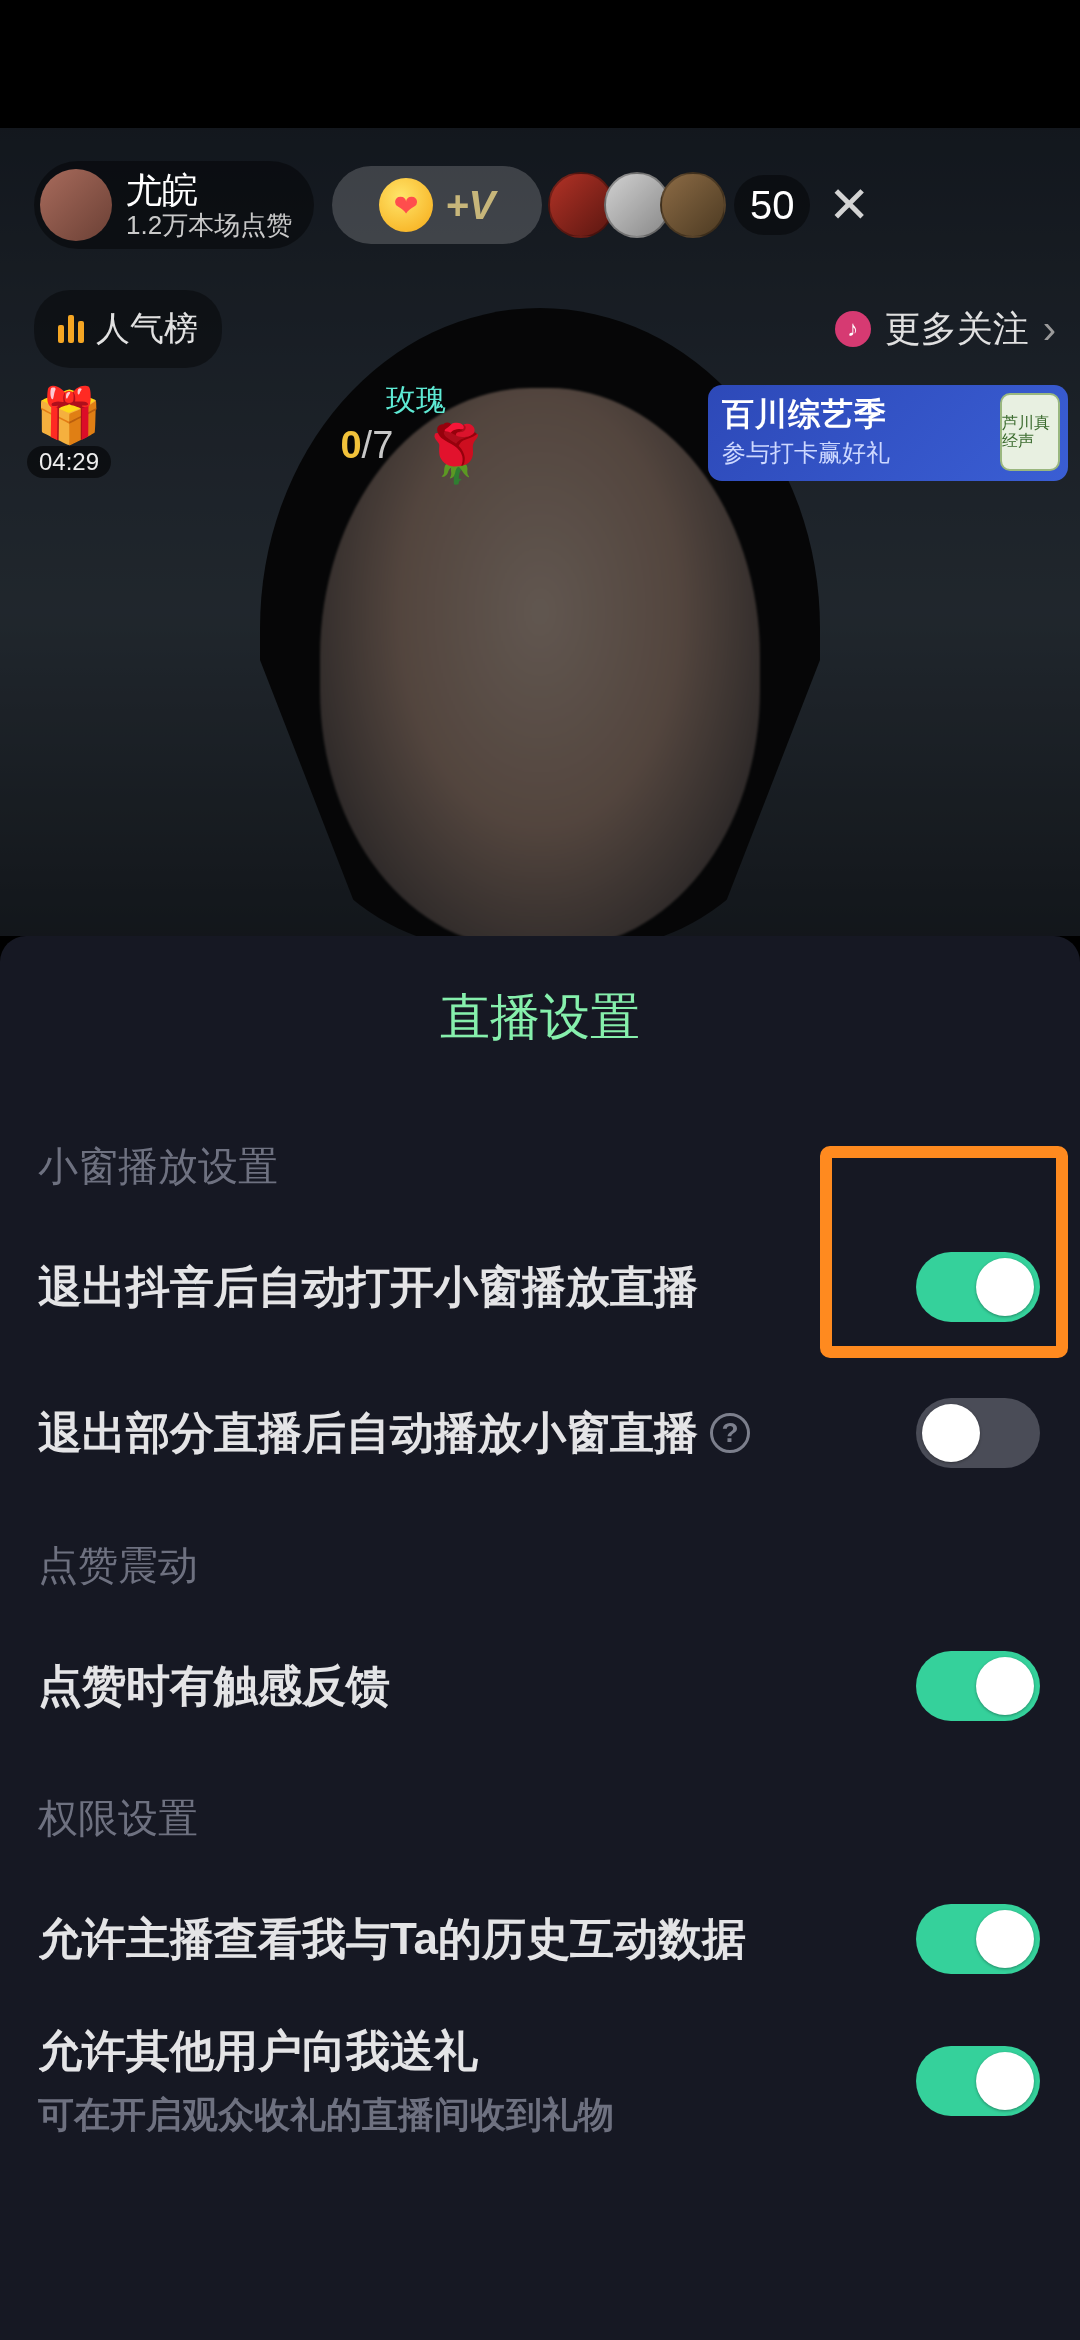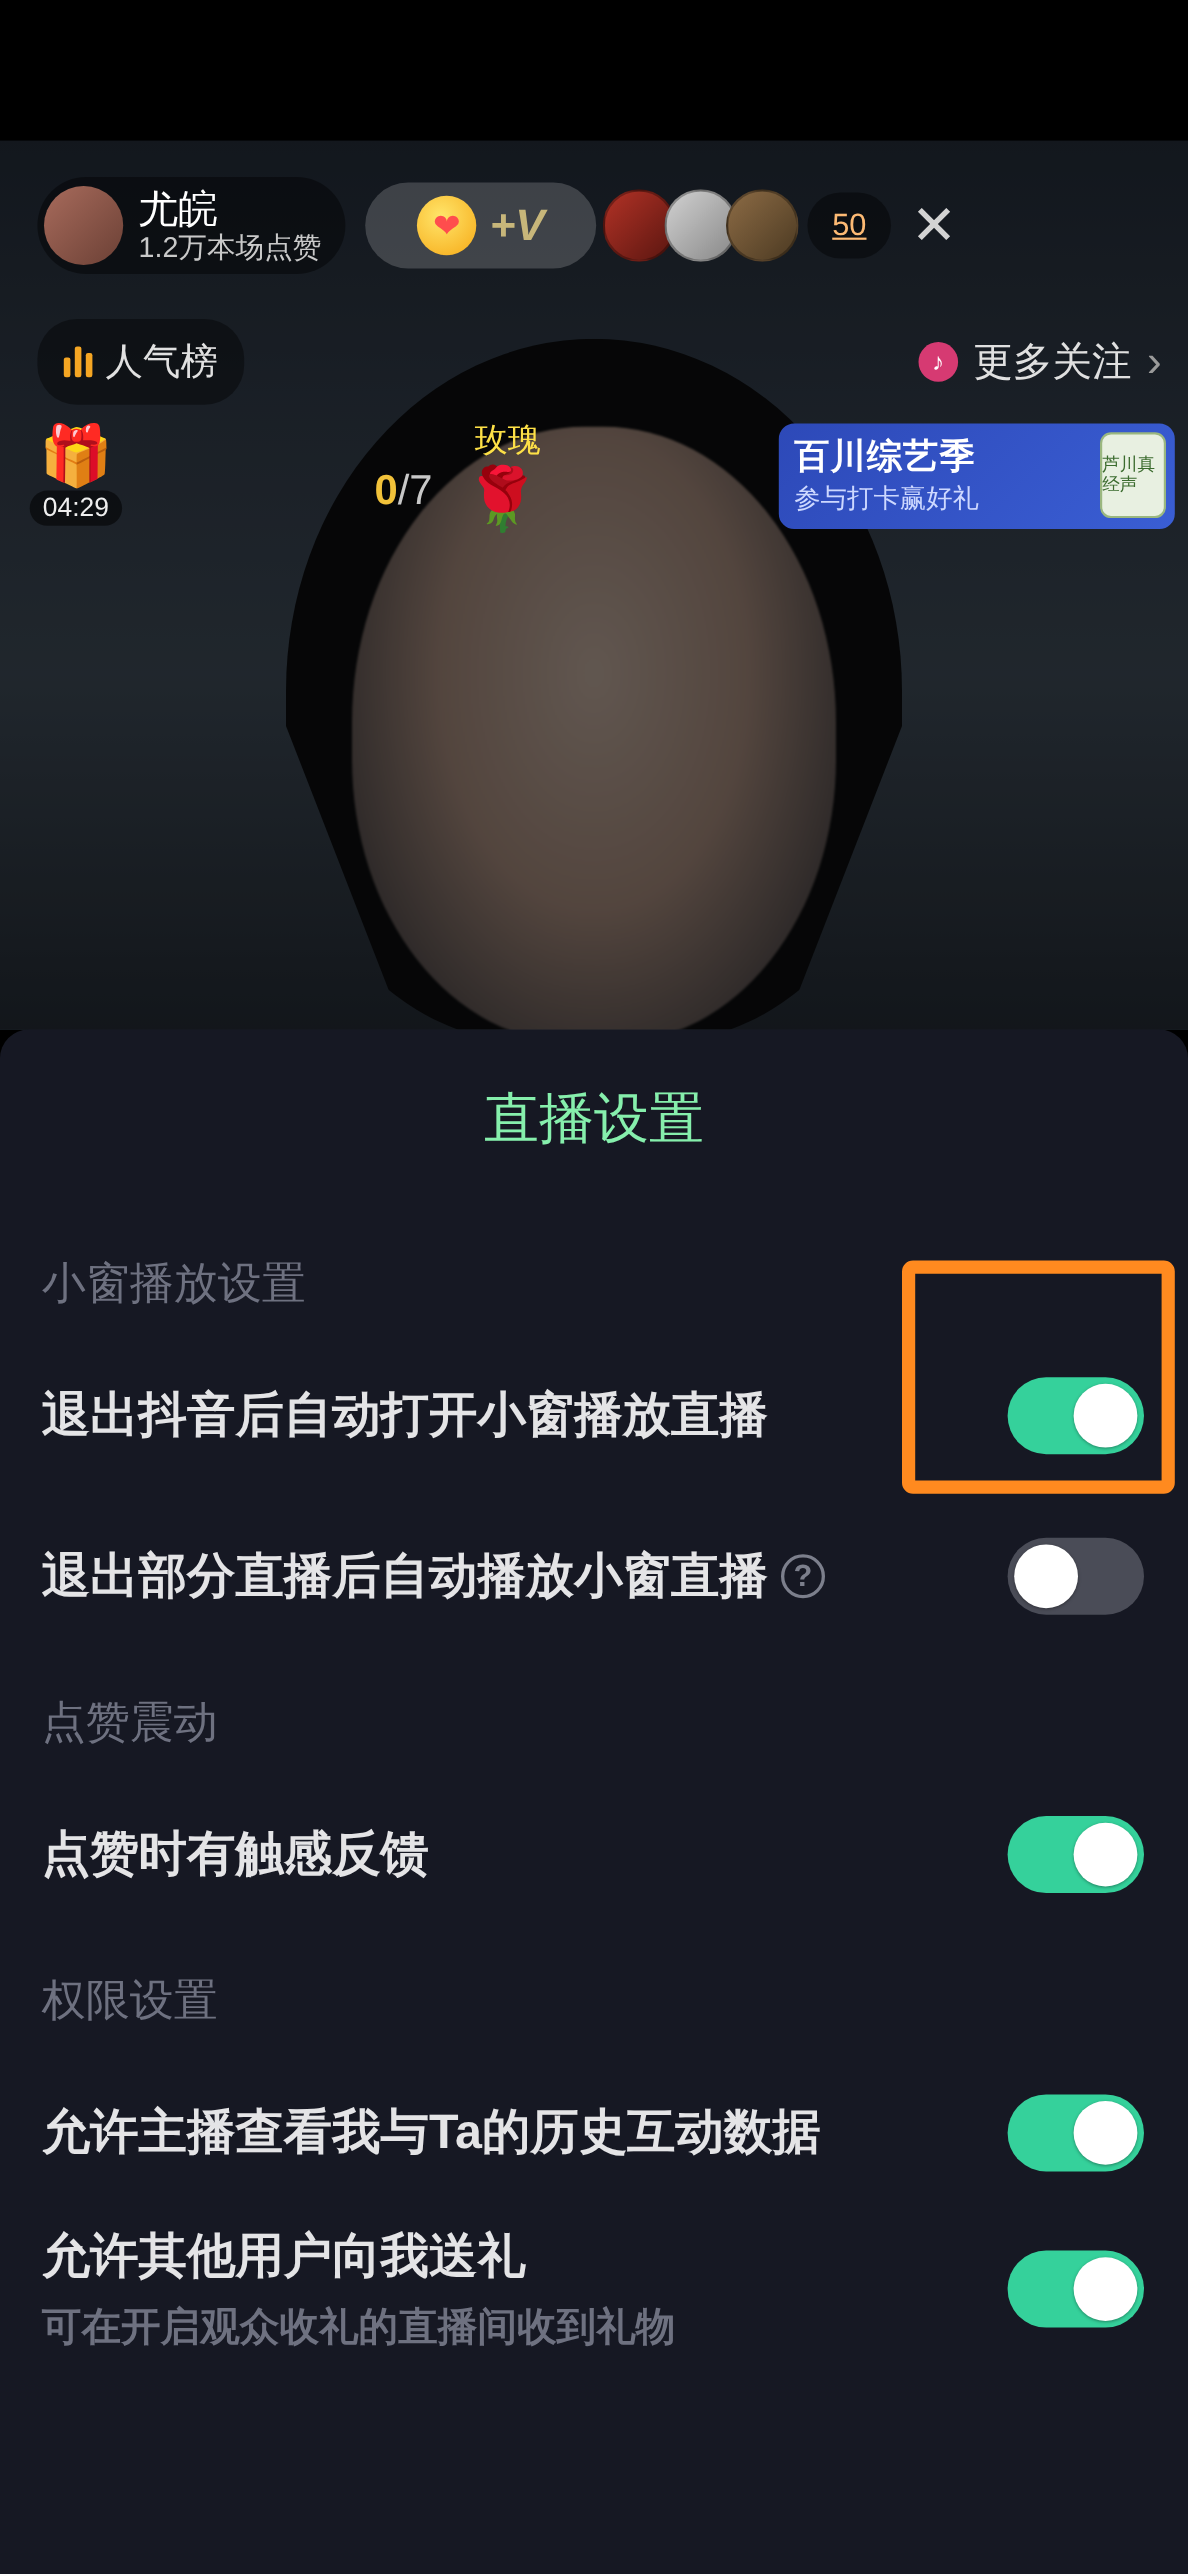--- a/index.html
+++ b/index.html
@@ -87,21 +87,21 @@
     margin-left:-10px;
   }
   .viewer-av.v1{background:linear-gradient(135deg,#b23226,#5a1610);}
   .viewer-av.v2{background:linear-gradient(135deg,#d1d1d1,#888);}
   .viewer-av.v3{background:linear-gradient(135deg,#8c6b45,#4c3a22);}
   .viewer-count {
     margin-left: 8px;
     width:76px;height:60px;border-radius:32px;
     background:rgba(0,0,0,0.42);
     display:flex;align-items:center;justify-content:center;
-    color:#fdba74;font-size:28px;text-decoration:underline;
+    color:#ffffff;font-size:40px;
   }
   .close-x {
     margin-left: 18px;
     font-size: 50px; color:#d3d3d3; line-height:1;
   }
 
   
   .second-row {
     position:absolute; top:296px; left:34px; right:24px;
     height:66px; display:flex; align-items:center; justify-content:space-between;
@@ -130,21 +130,21 @@
   .gift-box {
     width:110px; text-align:center;
   }
   .gift-emoji{font-size:54px;line-height:1;}
   .gift-timer{
     margin-top:4px; display:inline-block;
     background:rgba(0,0,0,0.55); border-radius:16px;
     padding:2px 12px; font-size:24px; color:#eee;
   }
   .rose-block{ text-align:center; }
-  .rose-label{color:#fde047;font-size:30px;text-align:right;}
+  .rose-label{color:#5eead4;font-size:30px;}
   .rose-count{font-size:38px;}
   .rose-count .cur{color:#f2c23a;font-weight:600;}
   .rose-count .sep,.rose-count .max{color:#c8c8c8;}
   .rose-ico{font-size:56px;display:inline-block;margin-left:18px;vertical-align:middle;}
   .promo-banner{
     width:360px;height:96px;border-radius:14px;
     background:linear-gradient(135deg,#2d49b8,#3a5ed4);
     padding:8px 14px;color:#fff;position:relative;
   }
   .promo-title{font-size:32px;font-weight:700;letter-spacing:1px;}

